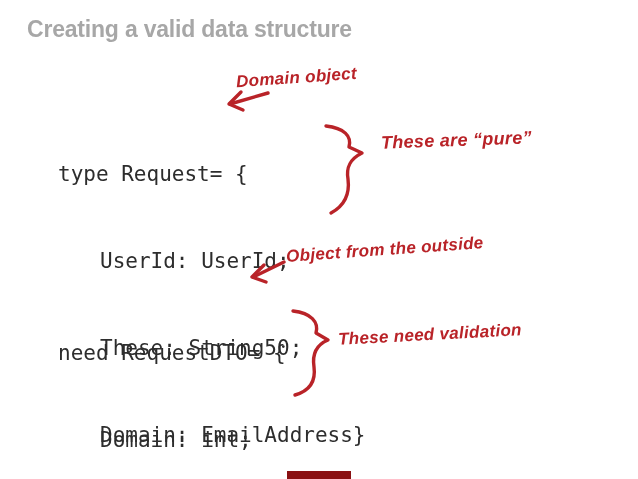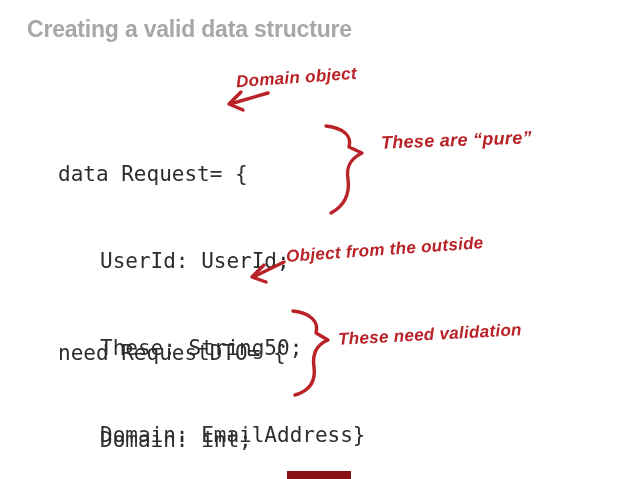--- a/index.html
+++ b/index.html
@@ -76,21 +76,21 @@
   }
 </style>
 </head>
 <body>
 
 <div class="slide">
 
   <h1 class="title">Creating a valid data structure</h1>
 
   <div class="code-block code1">
-    <div>data Request= {</div>
+    <div>type Request= {</div>
     <div class="indent">UserId: UserId;</div>
     <div class="indent">These: String50;</div>
     <div class="indent">Domain: EmailAddress}</div>
   </div>
 
   <div class="code-block code2">
     <div>need RequestDTO= {</div>
     <div class="indent">Domain: int;</div>
     
     

